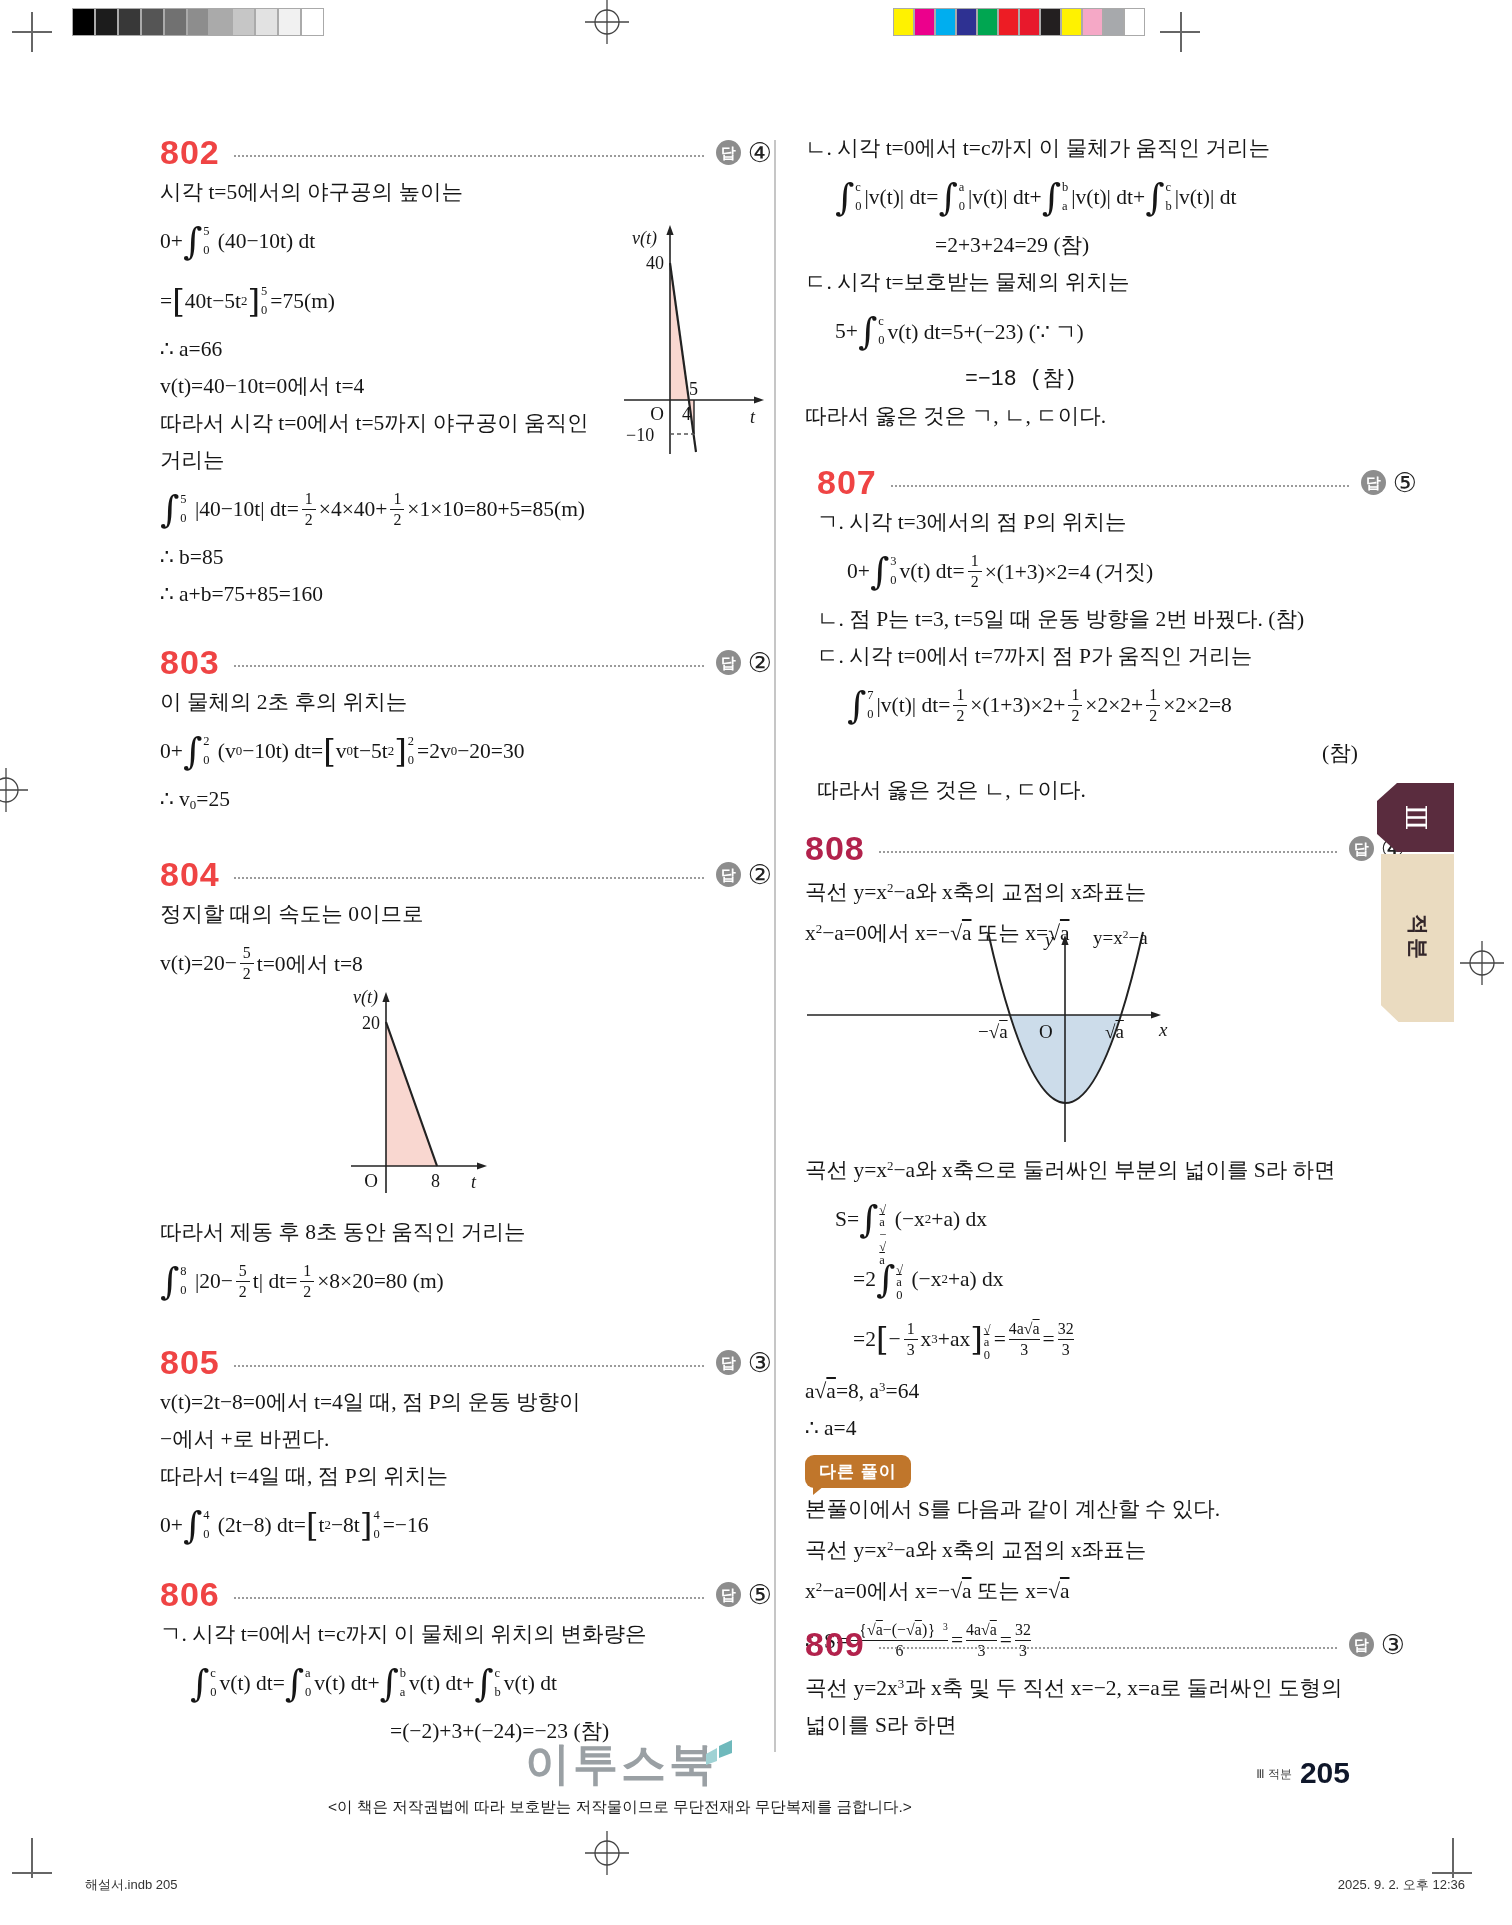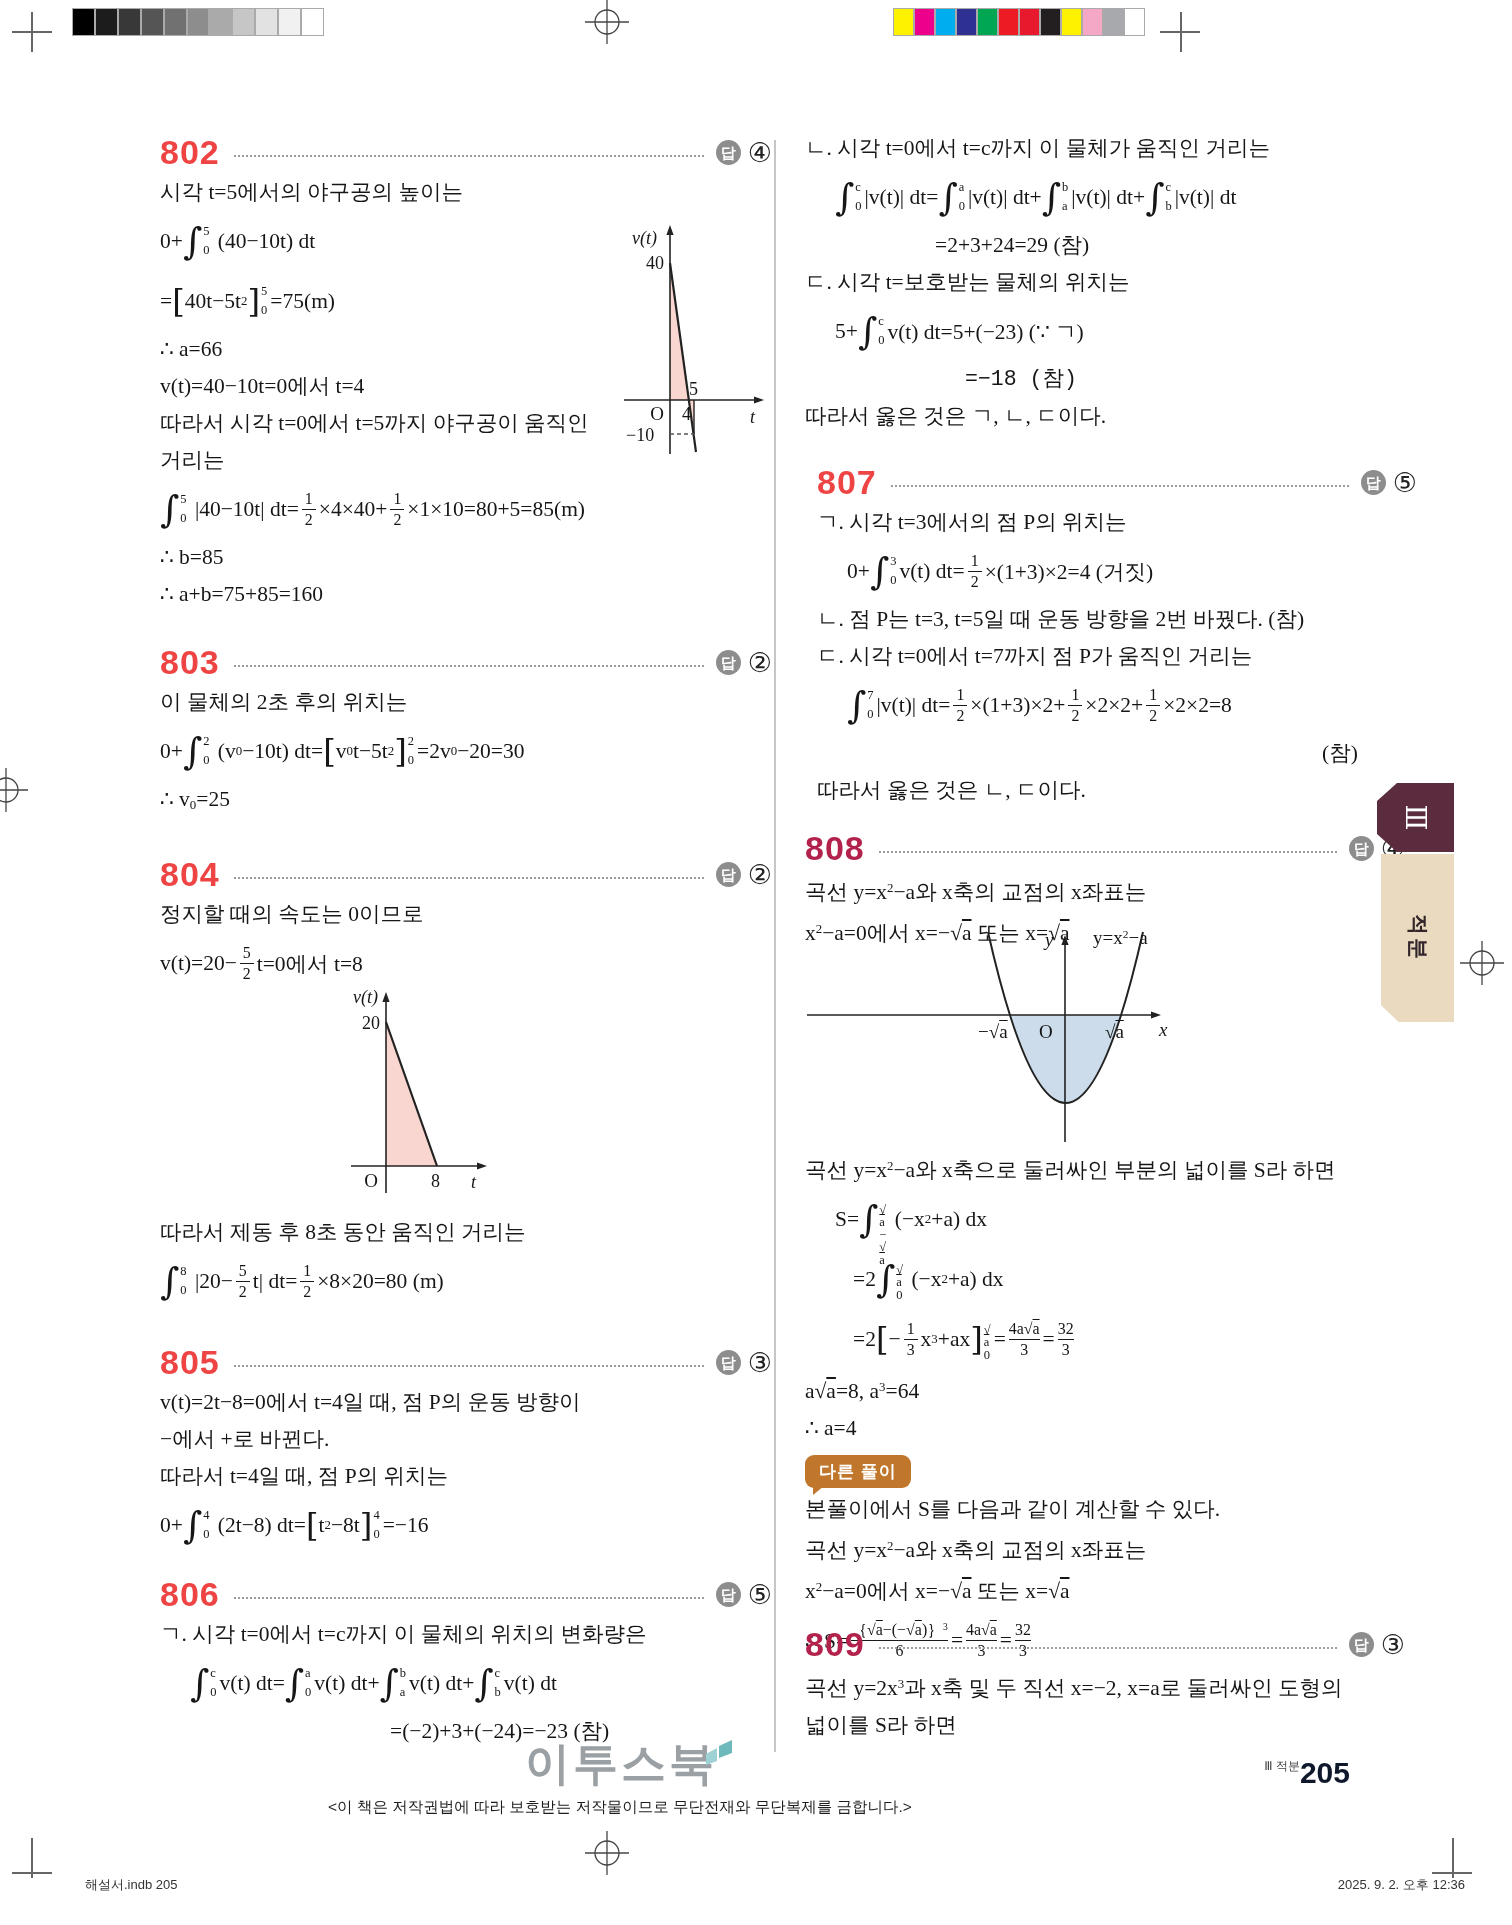--- a/index.html
+++ b/index.html
@@ -56,22 +56,22 @@
         clip-path:polygon(0 0,100% 0,100% 100%,24% 100%,0 90%);
         display:flex;align-items:center;justify-content:center;}
   .tabsub span{font-size:21px;font-weight:700;color:#33262a;transform:rotate(90deg);letter-spacing:3px;}
   
   .logo{position:absolute;left:516px;top:1734px;width:210px;text-align:center;
         font-family:"Liberation Sans",sans-serif;font-weight:800;font-size:45px;
         color:#9aa0a4;letter-spacing:3px;}
   .logo .bicon{position:absolute;right:-8px;top:-10px;}
   .copyright{position:absolute;left:160px;top:1797px;width:920px;text-align:center;
         font-family:"Liberation Sans",sans-serif;font-size:15.5px;color:#1d1d1d;}
-  .pagenum{position:absolute;left:1235px;top:1758px;width:115px;display:flex;align-items:flex-start;
-        justify-content:flex-end;font-family:"Liberation Sans",sans-serif;}
+  .pagenum{position:absolute;left:1235px;top:1758px;width:115px;display:flex;align-items:flex-end;
+        justify-content:flex-end;gap:8px;font-family:"Liberation Sans",sans-serif;}
   .pagenum .plabel{font-size:12px;color:#444;padding-bottom:5px;}
   .pagenum .pno{font-size:30px;font-weight:800;color:#0f172a;line-height:1;}
   .pmeta{position:absolute;top:1876px;font-family:"Liberation Sans",sans-serif;font-size:13px;color:#333;}
 </style>
 </head>
 <body>
 
 <div class="page">
 
   <div class="bar" style="left:72px;top:8px;">

